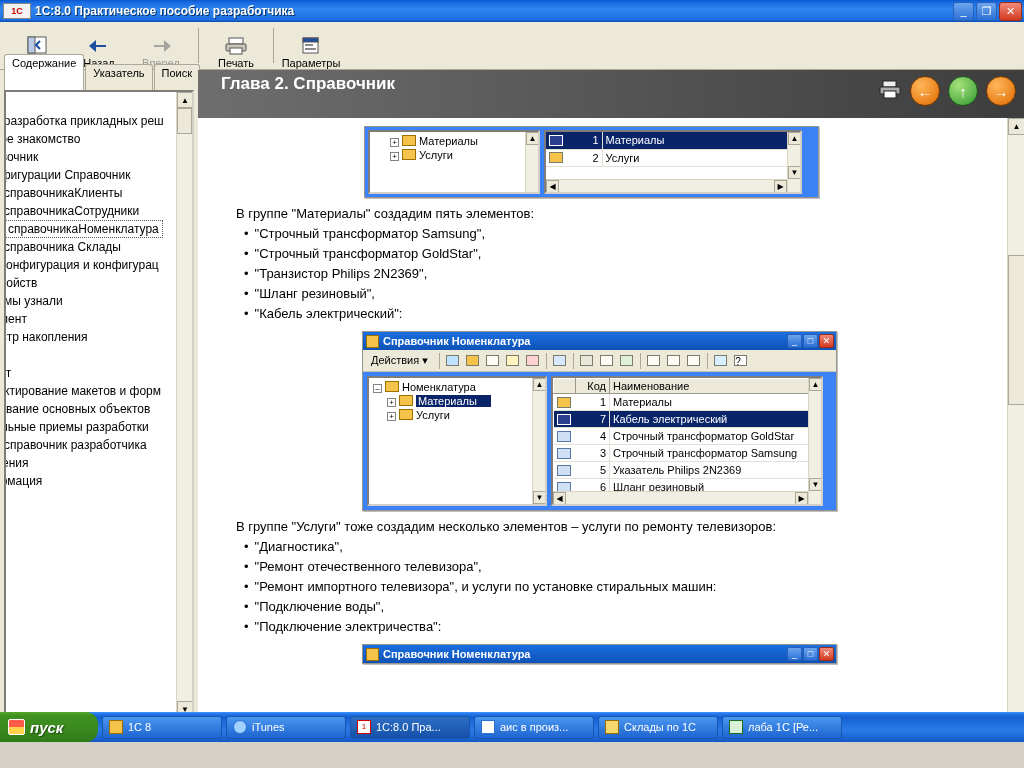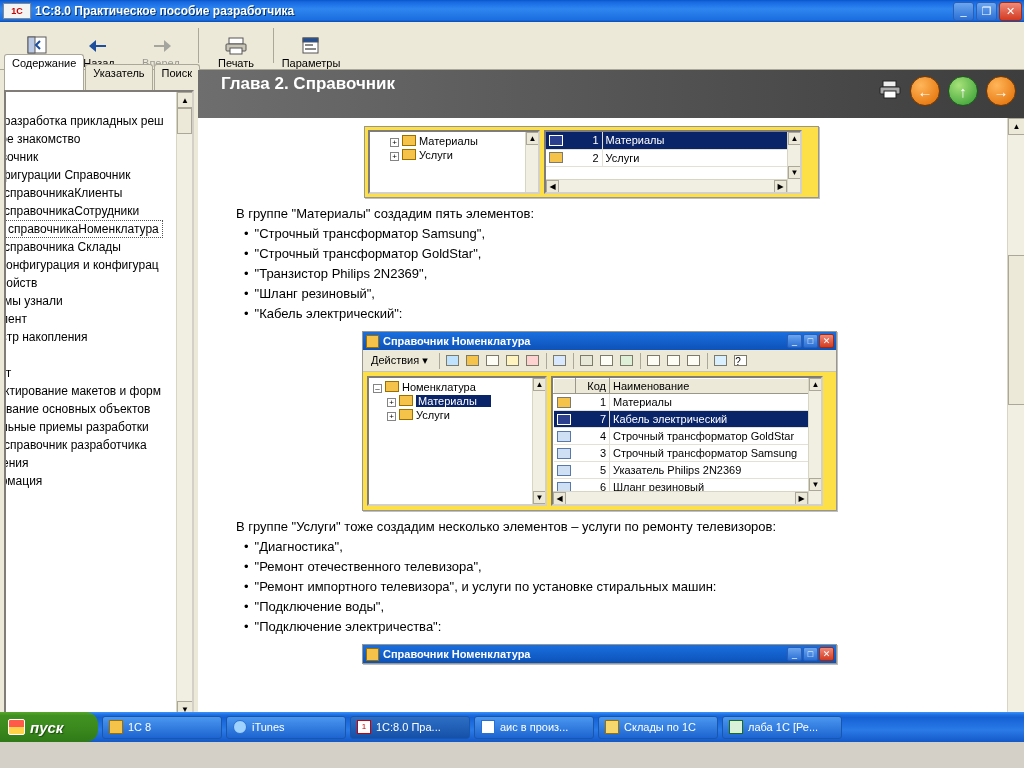--- a/index.html
+++ b/index.html
@@ -121,21 +121,21 @@
   .wincap .wt{ flex:1; font-weight:bold; }
   .wbtn{ width:15px;height:14px;border:1px solid #2a5fb9;border-radius:2px;
          background:linear-gradient(to bottom,#6ca6ef,#2a6fd4);color:#fff;font-size:9px;line-height:12px;text-align:center;margin-left:1px;}
   .wbtn.cl{ background:linear-gradient(to bottom,#f08a7a,#d33b20); border-color:#9c2a14;}
   .wtool{ height:22px; background:#ece9d8; display:flex; align-items:center; gap:2px; padding:0 3px; border-bottom:1px solid #c8c4b4;}
   .tbico{ width:18px;height:18px;border:1px solid transparent;display:flex;align-items:center;justify-content:center;font-size:10px;}
   .tbico span{ display:block; width:13px;height:11px;border:1px solid #7c7a6a; background:#fdfdf5;}
   .wsep{ width:1px;height:16px;background:#aca899;margin:0 2px;}
   .actbtn{ font-size:11px; padding:1px 6px 1px 4px; border:1px solid #ece9d8; }
 
-  .wbody{ display:flex; padding:4px; gap:4px; background:#fde047;}
+  .wbody{ display:flex; padding:4px; gap:4px; background:#3b82f6;}
   .panel{ background:#fff; border:2px inset #d4d0c8; position:relative; overflow:hidden;}
   .ptree{ font-size:11px; padding:2px; }
   .trow{ padding:1px 2px; white-space:nowrap; }
   .trow .fold{ display:inline-block; width:14px; height:11px; margin-right:3px; vertical-align:-1px;
     background:#f6c34a; border:1px solid #9a7000; }
   .plus{ display:inline-block;width:9px;height:9px;border:1px solid #848484;background:#fff;
     font-size:8px;line-height:7px;text-align:center;margin-right:3px; color:#000;}
   .sel{ background:#0a246a; color:#fff; }
 
   table.grid{ border-collapse:collapse; width:100%; font-size:11px; }

